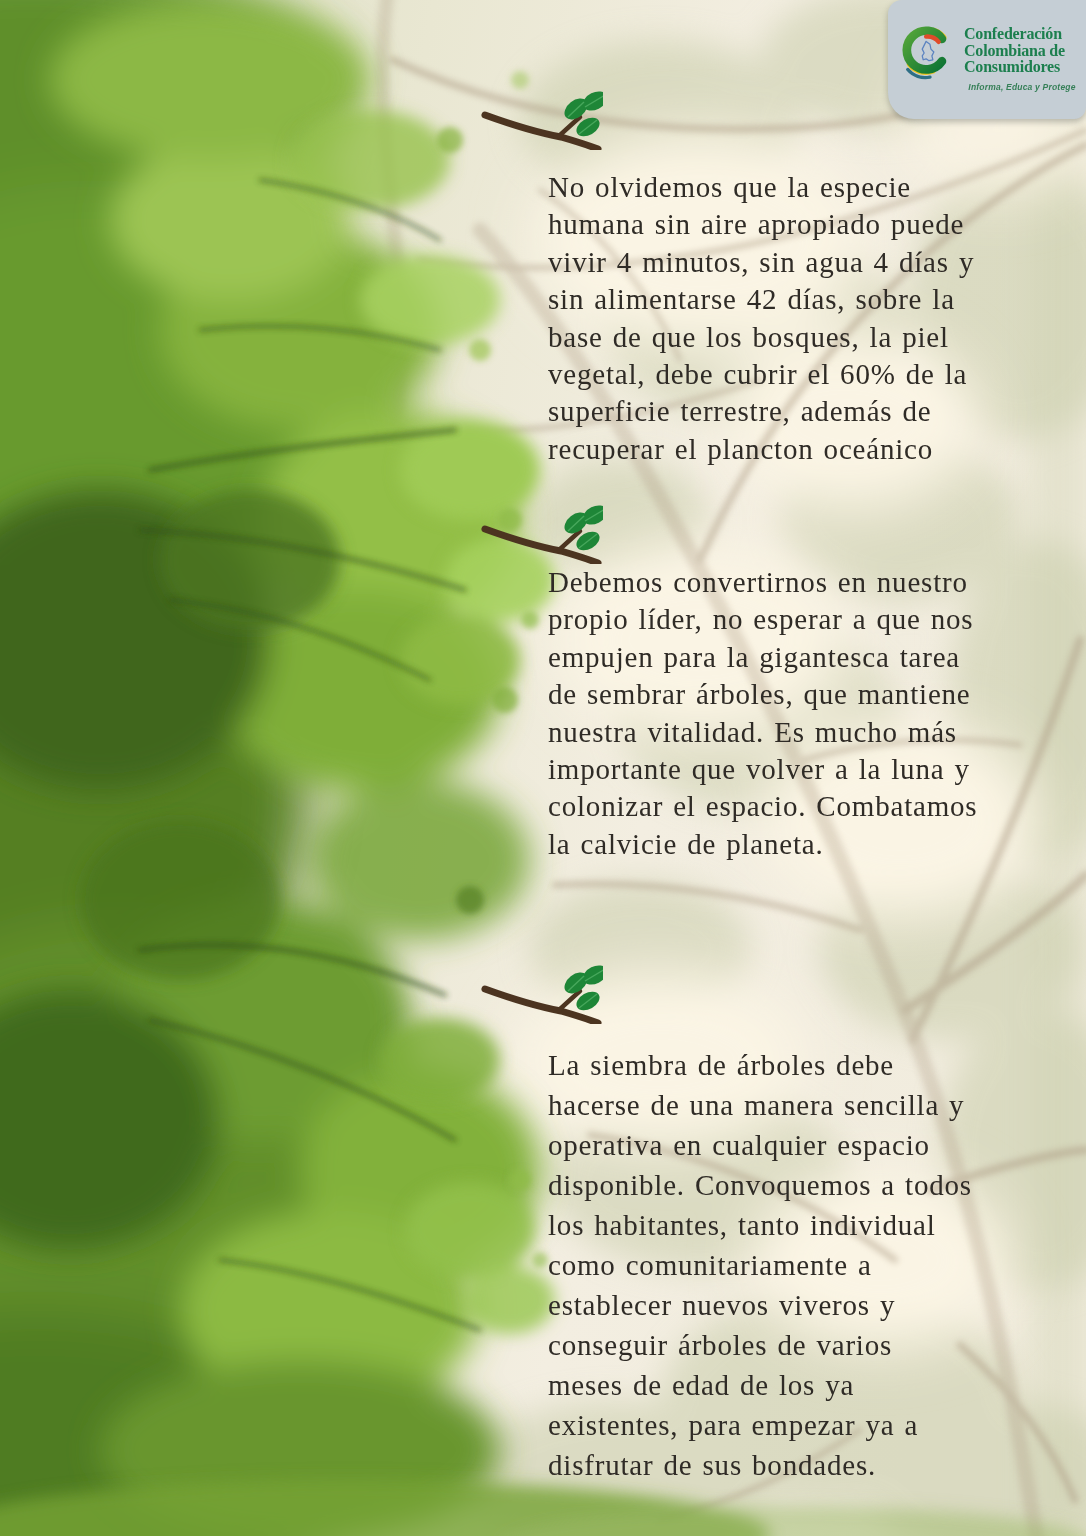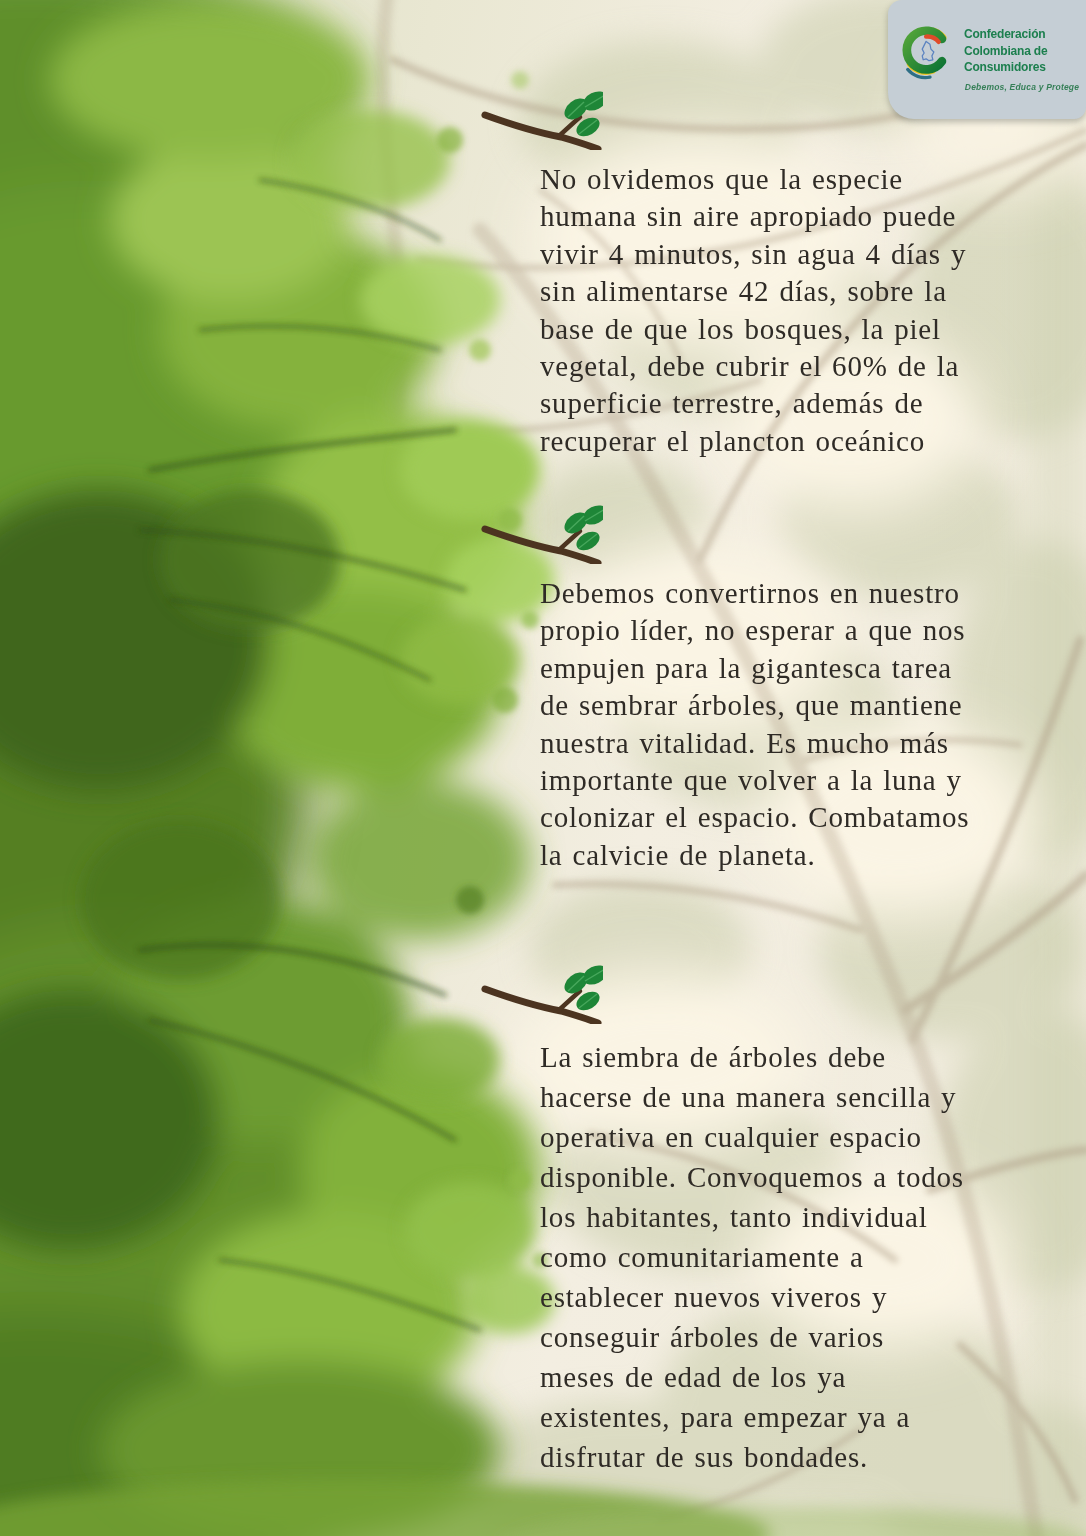--- a/index.html
+++ b/index.html
@@ -7,51 +7,51 @@
     position:relative;
     width:1086px;height:1536px;
     overflow:hidden;
     background:linear-gradient(100deg,#d9ddc0 0%,#e9e7d2 32%,#f3eee1 58%,#f0ebdc 100%);
     font-family:"Liberation Serif",serif;
   }
   .bg{position:absolute;left:0;top:0;width:1086px;height:1536px;}
   .para{
     position:absolute;
     left:540px;width:500px;
-    margin:0;
+    margin:8px;
     color:#2f2b26;
     font-size:29px;
     letter-spacing:.8px;
     word-spacing:2px;
     white-space:pre-line;
     z-index:3;
   }
   .p1{top:161px;line-height:37.4px;}
-  .p2{top:575px;line-height:37.4px;}
+  .p2{top:556px;line-height:37.4px;}
   .p3{top:1037px;line-height:40px;font-family:Liberation Serif, serif;}
   .branch{position:absolute;width:124px;height:62px;z-index:3;}
   .b1{left:479px;top:88px;}
   .b2{left:479px;top:502px;}
   .b3{left:479px;top:962px;}
   .logo-card{
     position:absolute;
     left:888px;top:0;
     width:198px;height:119px;
     background:#c5ced5;
     border-radius:14px 0 12px 26px;
     box-shadow:0 3px 6px rgba(70,75,70,.35);
     display:flex;align-items:flex-start;
     z-index:4;
   }
   .logo-c{width:58px;height:62px;margin:22px 0 0 12px;flex:0 0 auto;}
   .logo-textcol{margin:26px 0 0 6px;width:116px;}
   .logo-name{
-    font-family:Liberation Sans, sans-serif;
+    font-family:Liberation Serif, serif;
     font-weight:bold;
-    font-size:12px;line-height:16.5px;
+    font-size:16px;line-height:16.5px;
     color:#1c7f4e;
     letter-spacing:-.2px;
     white-space:pre-line;
   }
   .logo-tagline{
     font-family:"Liberation Sans",sans-serif;
     font-style:italic;font-weight:bold;
     font-size:8.5px;
     color:#357f57;
     margin-top:6px;
@@ -232,21 +232,21 @@
       <path d="M43.4,16.5 A20 20 0 1 0 43.4,39.5" stroke="url(#cgrad)" stroke-width="9" fill="none" stroke-linecap="round"></path>
 
       <path d="M27,14 A15 15 0 0 1 40,19.5" stroke="#e04b2a" stroke-width="4.5" fill="none" stroke-linecap="round"></path>
 
       <path d="M27,19 l4,3 l1,5 l3,3 l-2,4 l1,4 l-4,1 l-3,-2 l-3,1 l-1,-4 l2,-3 l-2,-4 z" stroke="#5b83c0" stroke-width="1.3" fill="none" stroke-linejoin="round"></path>
     </svg>
     <div class="logo-textcol">
       <div class="logo-name">Confederación
 Colombiana de
 Consumidores</div>
-      <div class="logo-tagline">Debemos, Educa y Protege</div>
+      <div class="logo-tagline">Informa, Educa y Protege</div>
     </div>
   </div>
 
   <p class="para p1">No olvidemos que la especie
 humana sin aire apropiado puede
 vivir 4 minutos, sin agua 4 días y
 sin alimentarse 42 días, sobre la
 base de que los bosques, la piel
 vegetal, debe cubrir el 60% de la
 superficie terrestre, además de

